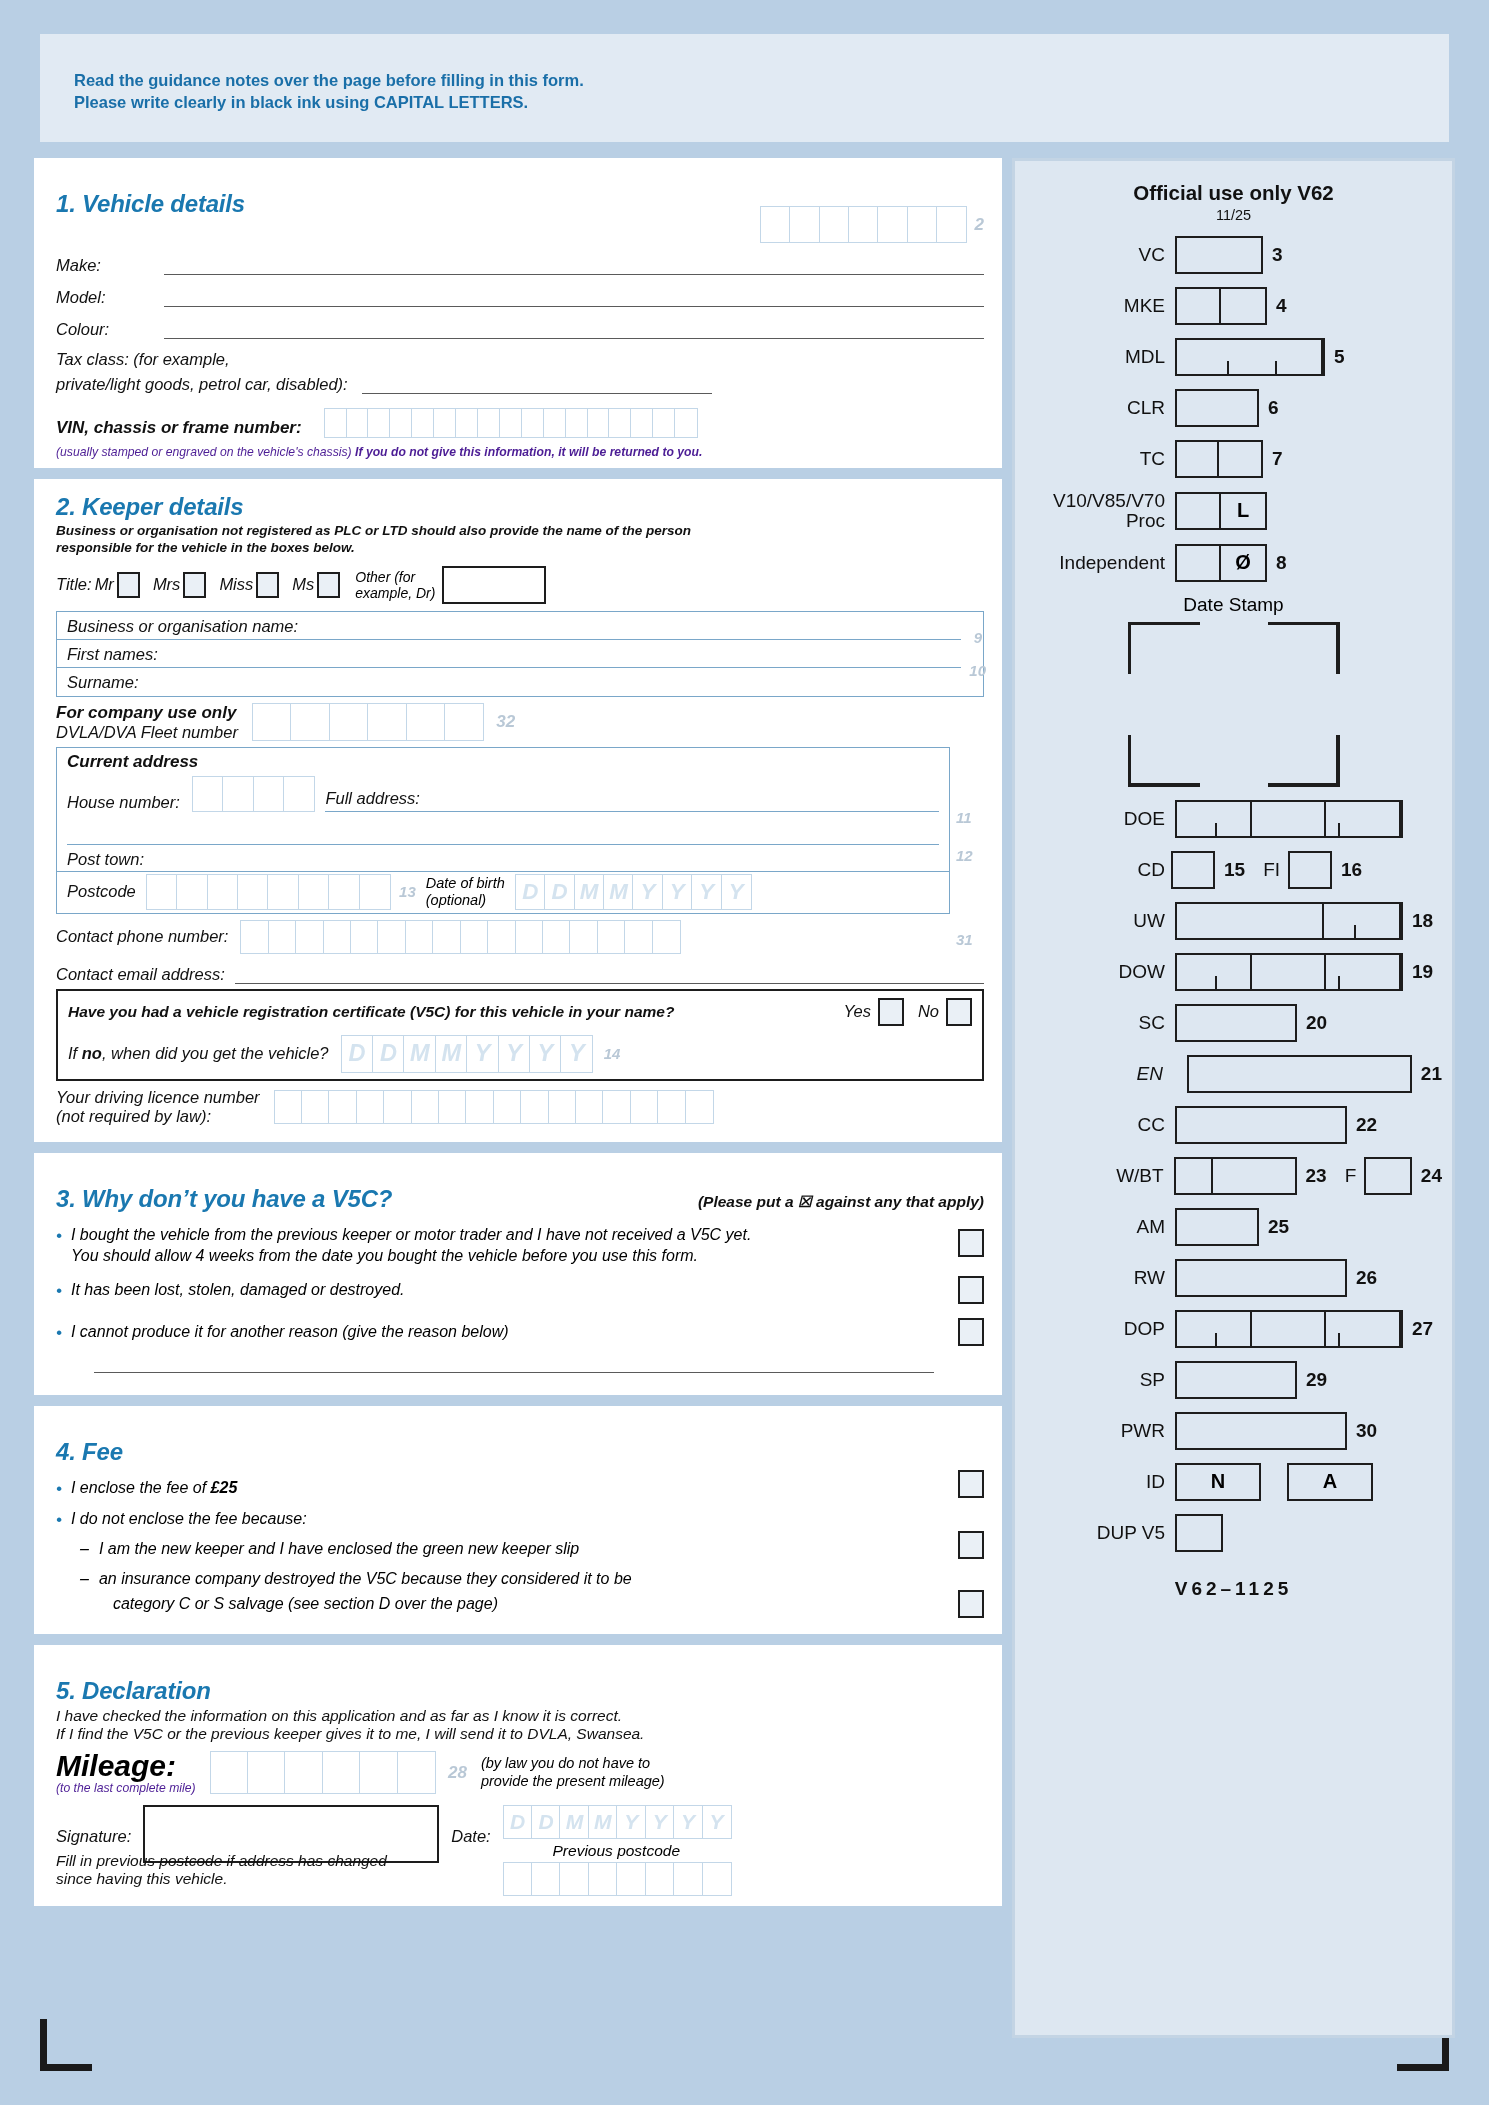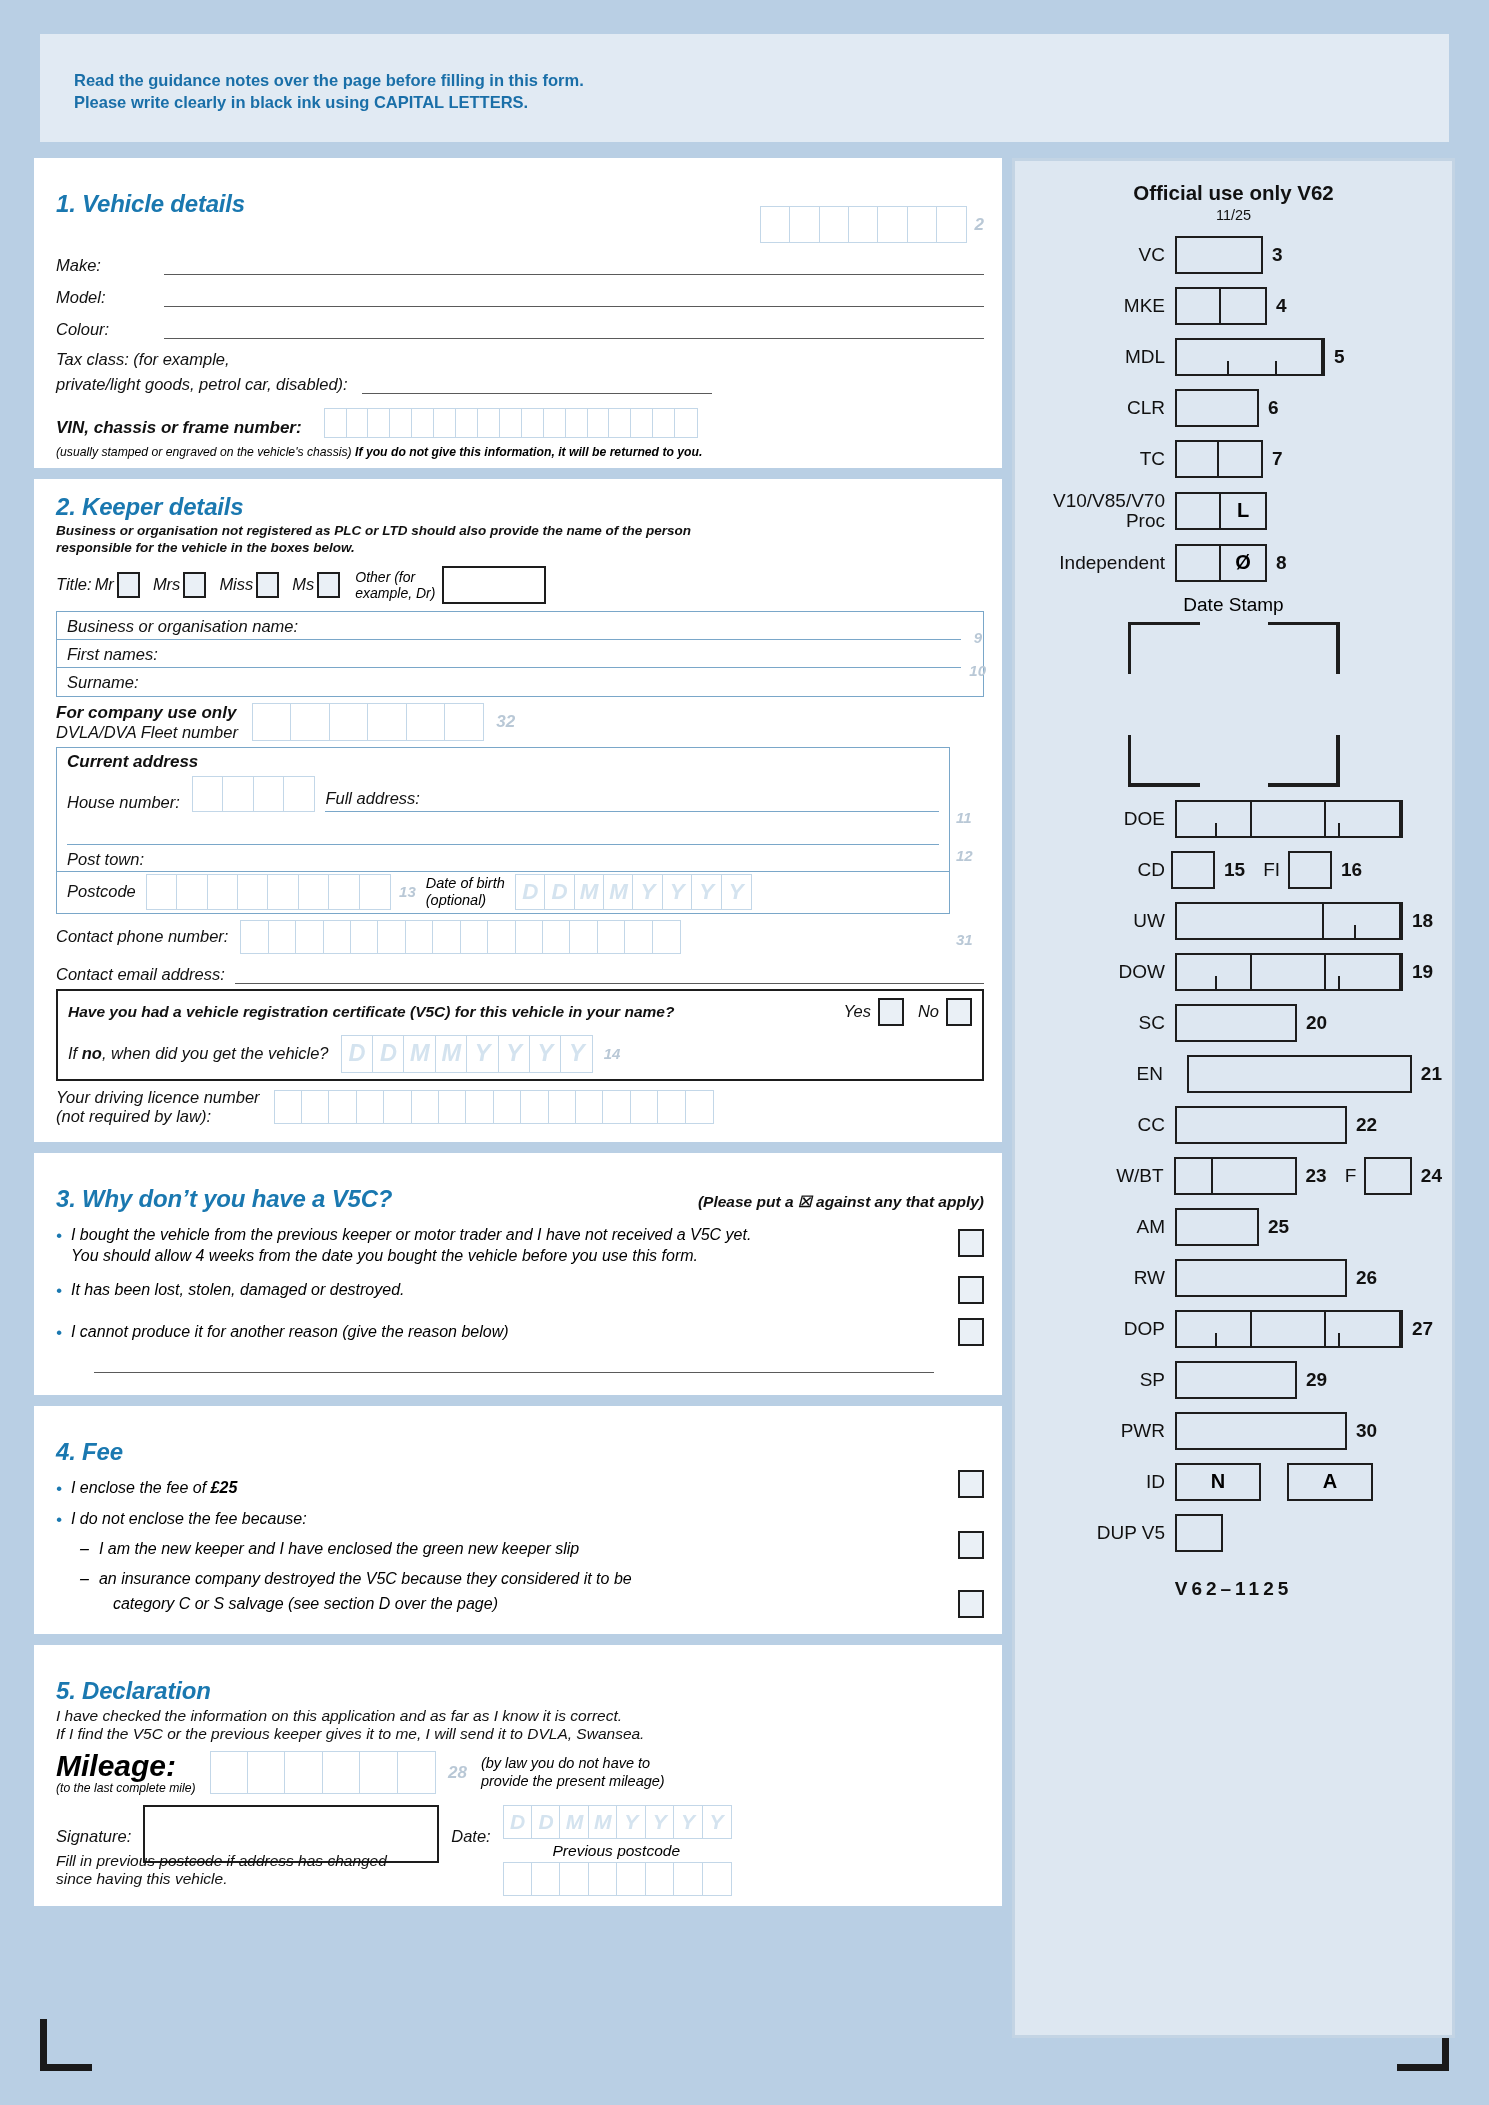--- a/index.html
+++ b/index.html
@@ -38,21 +38,21 @@
   .banner p{margin:0;color:#1a6fa8;font-weight:bold;font-size:16.5px;line-height:1.33;}
 
   
   .leftcol{position:absolute;left:34px;top:158px;width:968px;}
   .card{background:#ffffff;margin-bottom:11px;padding:28px 18px 16px 22px;box-sizing:border-box;font-style:italic;}
 
   .sechead{color:#1a78b0;font-weight:bold;font-size:24px;margin:4px 0 2px 0;letter-spacing:-.2px;}
 
   .lbl{font-size:16.5px;color:#111;}
   .lbl.b{font-weight:bold;}
-  .tiny{font-size:12.2px;color:#000000;}
+  .tiny{font-size:12.2px;color:#4c1d95;}
   .tiny.b{font-weight:bold;}
   .note{font-size:13.5px;font-weight:bold;color:#111;line-height:1.25;}
 
   
   .comb{display:inline-flex;vertical-align:middle;}
   .comb .c{
     border:1.6px solid #c3d7e8;box-sizing:border-box;background:#fff;
     margin-right:-1.6px;
   }
 
@@ -653,21 +653,21 @@
           <div class="oref" style="margin-left: 9px;">19</div>
         </div>
         <div class="orow">
           <div class="ocode" style="width: 150px; padding-right: 10px;">SC</div>
           <div class="obox" style="width: 122px; height: 38px;">
             <div class="seg" style="width: 100%;"></div>
           </div>
           <div class="oref" style="margin-left: 9px;">20</div>
         </div>
         <div class="orow">
-          <div class="ocode" style="width: 150px; padding-right: 24px;">EN</div>
+          <div class="ocode" style="width: 150px; padding-right: 24px; font-style: italic;">EN</div>
           <div class="obox" style="width: 228px; height: 38px;">
             <div class="seg" style="width: 100%;"></div>
           </div>
           <div class="oref" style="margin-left: 9px;">21</div>
         </div>
         <div class="orow">
           <div class="ocode" style="width: 150px; padding-right: 10px;">CC</div>
           <div class="obox" style="width: 172px; height: 38px;">
             <div class="seg" style="width: 100%;"></div>
           </div>

